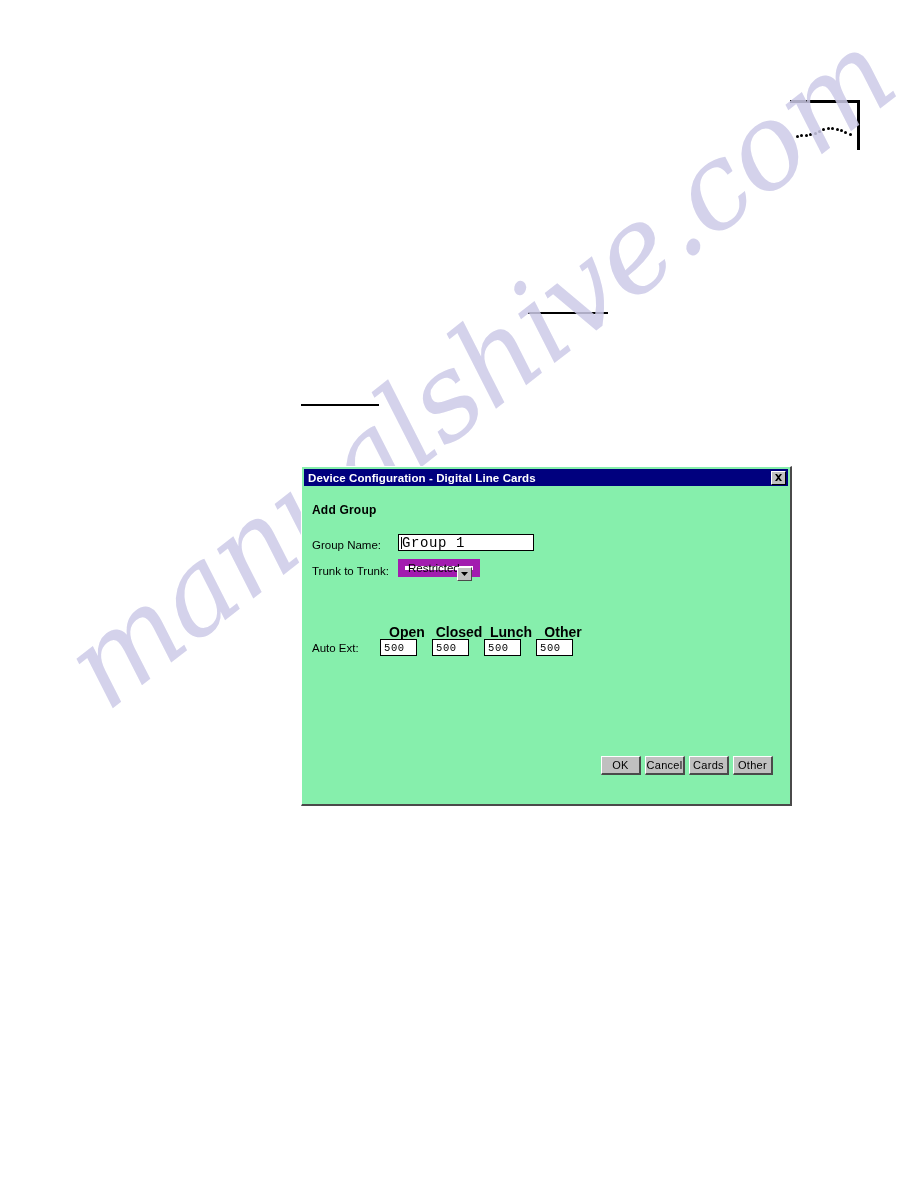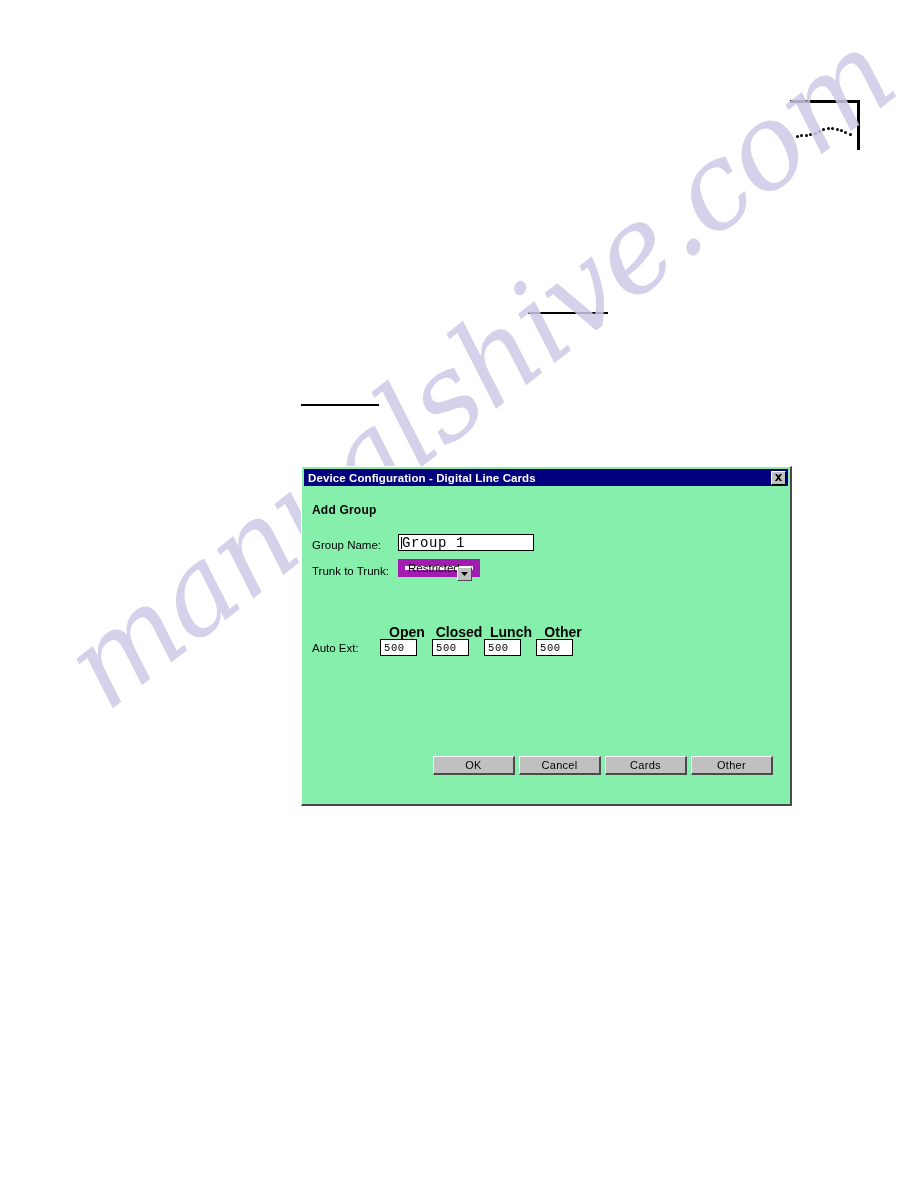--- a/index.html
+++ b/index.html
@@ -318,21 +318,21 @@
 
   
   #button-row {
     position: absolute;
     right: 15px;
     bottom: 27px;
     display: flex;
     gap: 4px;
   }
   .dialog-button {
-    width: 82px;
+    width: 40px;
     height: 19px;
     background: #c0c0c0;
     border-top: 1px solid #ffffff;
     border-left: 1px solid #ffffff;
     border-right: 2px solid #4a4a4a;
     border-bottom: 2px solid #4a4a4a;
     box-sizing: border-box;
     display: flex;
     align-items: center;
     justify-content: center;

